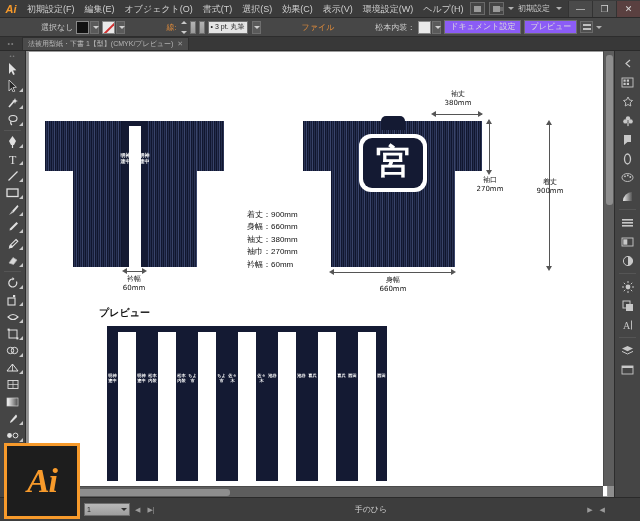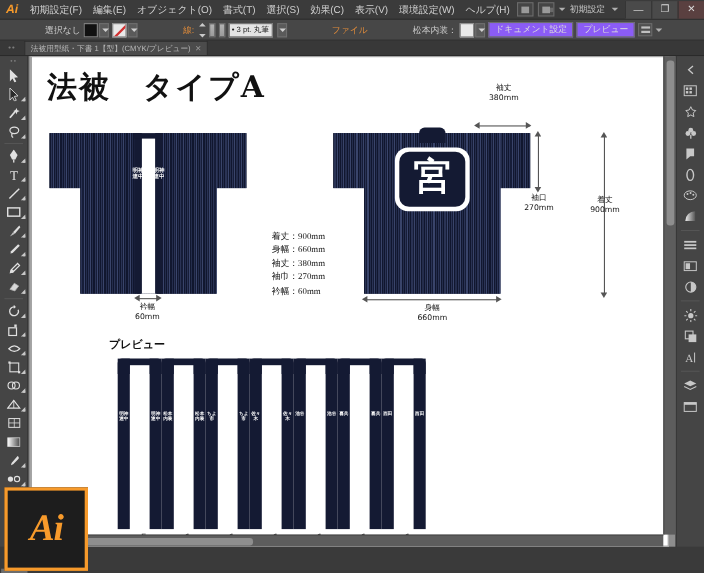--- a/index.html
+++ b/index.html
@@ -205,21 +205,21 @@
             border-right: 5px solid #555; }
   .arrowR { border-top: 3px solid transparent; border-bottom: 3px solid transparent;
             border-left: 5px solid #555; }
   .arrowU { border-left: 3px solid transparent; border-right: 3px solid transparent;
             border-bottom: 5px solid #555; }
   .arrowD { border-left: 3px solid transparent; border-right: 3px solid transparent;
             border-top: 5px solid #555; }
 
   .spec-list {
     position: absolute; font-size: 8px; color: #111; line-height: 1.55;
-    white-space: nowrap; font-family: Liberation Serif, serif;
+    white-space: nowrap; font-family: Liberation Sans, sans-serif;
   }
   .section-head {
     position: absolute; font-size: 10px; font-weight: bold; color: #111;
     font-family: "DejaVu Sans","Liberation Sans",sans-serif; white-space: nowrap;
   }
   .collar-group { position: absolute; }
   .collar-leg { position: absolute; width: 11px; }
   .collar-top { position: absolute; }
   .collar-qty {
     position: absolute; font-size: 9px; color: #111; text-align: center;
@@ -658,21 +658,20 @@
       <svg width="13" height="10" viewBox="0 0 13 10">
           <rect x="1" y="1" width="11" height="8" fill="none" stroke="#c8c8c8" stroke-width="0.9"></rect>
           <rect x="1" y="1" width="11" height="2" fill="#c8c8c8"></rect>
         </svg>
     </div>
   </div>
 
   <div class="canvas-area">
     <div class="artboard">
 
-      <div class="title-jp">法被　タイプA</div>
 
       <div>
 
         <div class="happi fabric" style="left:16px; top:69px; width:50px; height:50px;"></div>
 
         <div class="happi fabric" style="left:145px; top:69px; width:50px; height:50px;"></div>
 
         <div class="happi fabric" style="left:44px; top:69px; width:124px; height:146px;"></div>
 
         <div style="position:absolute; left:99px; top:69px; width:14px; height:146px; background:#ffffff;"></div>
@@ -710,21 +709,21 @@
         <div style="position:absolute; left:330px; top:82px; width:68px; height:58px;
                     background:#ffffff; border-radius:12px;"></div>
         <div style="position:absolute; left:334px; top:86px; width:60px; height:50px;
                     background:#141a33; border-radius:9px;"></div>
         <div class="crest" style="left:334px; top:92px; width:60px; font-size:34px;">宮</div>
       </div>
 
       <div class="dimline-h" style="left:404px; top:62px; width:49px;"></div>
       <div class="arrowL" style="left:402px; top:59px;"></div>
       <div class="arrowR" style="left:449px; top:59px;"></div>
-      <div class="dimlabel" style="left:403px; top:24px; width:52px;">
+      <div class="dimlabel" style="left:403px; top:38px; width:52px;">
         <span>袖丈</span><br>
         <span>380mm</span>
       </div>
 
       <div class="dimline-v" style="left:460px; top:71px; width:1px; height:48px;"></div>
       <div class="arrowU" style="left:457px; top:67px;"></div>
       <div class="arrowD" style="left:457px; top:118px;"></div>
       <div class="dimlabel" style="left:436px; top:124px; width:50px;">
         <span>袖口</span><br>
         <span>270mm</span>
@@ -821,18 +820,30 @@
     </div>
 
     <div class="scroll-v">
       <div class="thumb"></div>
     </div>
     <div class="scroll-h">
       <div class="thumb"></div>
     </div>
   </div>
 
+  <div class="statusbar">
+    <div class="zoom-combo">
+      <span>1</span>
+      <div class="caret"></div>
+    </div>
+    <div class="nav-arrow">◀</div>
+    <div class="nav-arrow">▶|</div>
+    <div class="status-text">手のひら</div>
+    <div class="nav-arrow">▶</div>
+    <div class="nav-arrow">◀</div>
+    <div class="status-right"></div>
+  </div>
 
   <div class="ai-badge">
     <span>Ai</span>
   </div>
 
 </div>
 
 </body></html>

